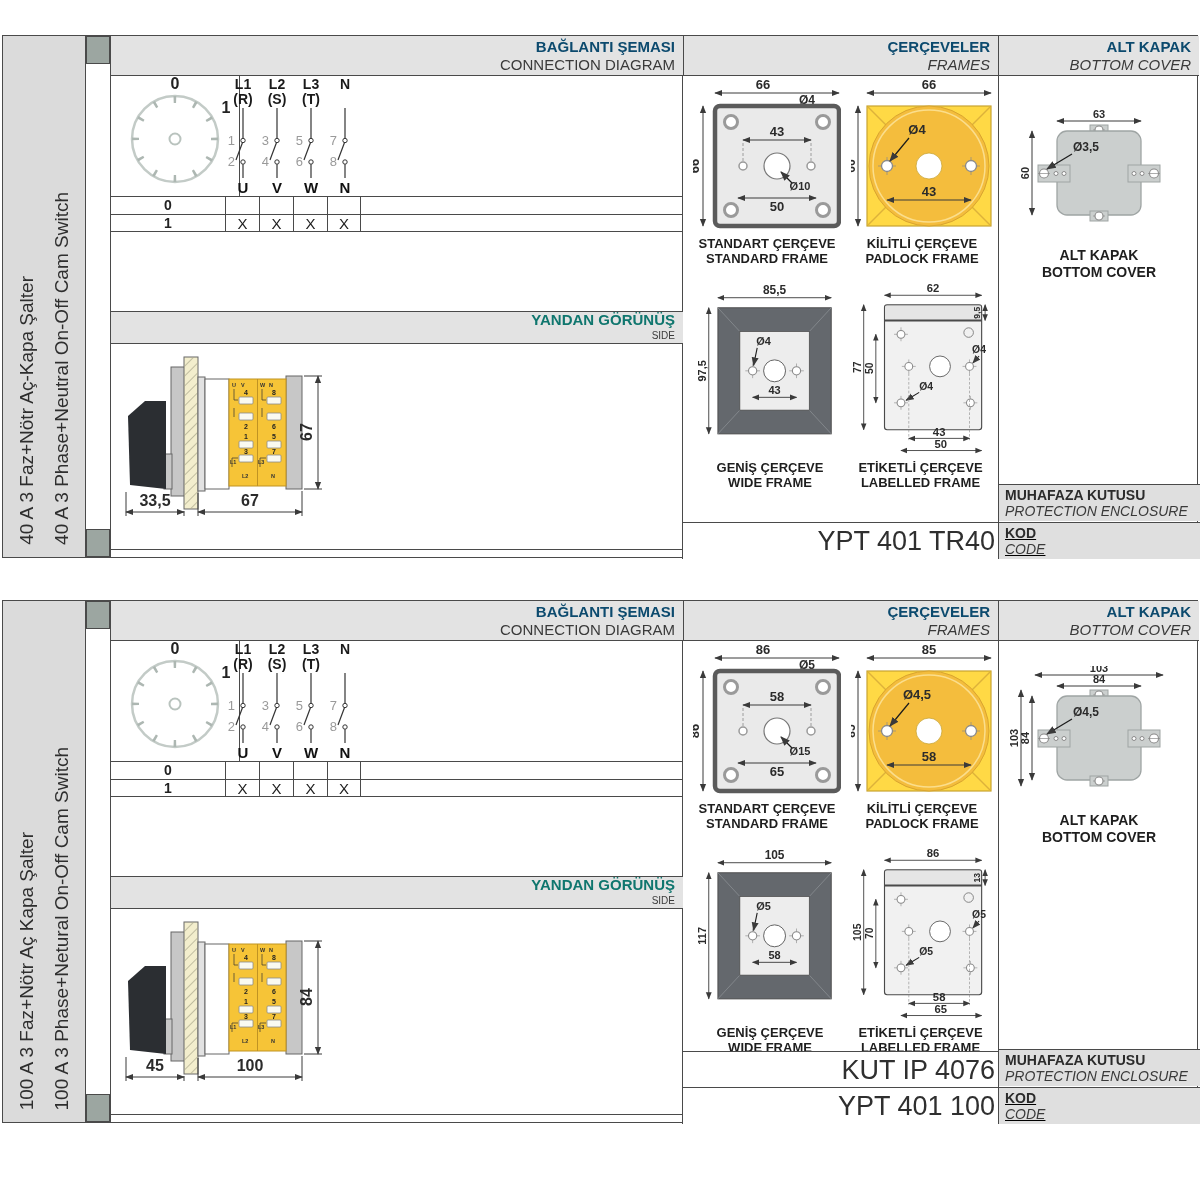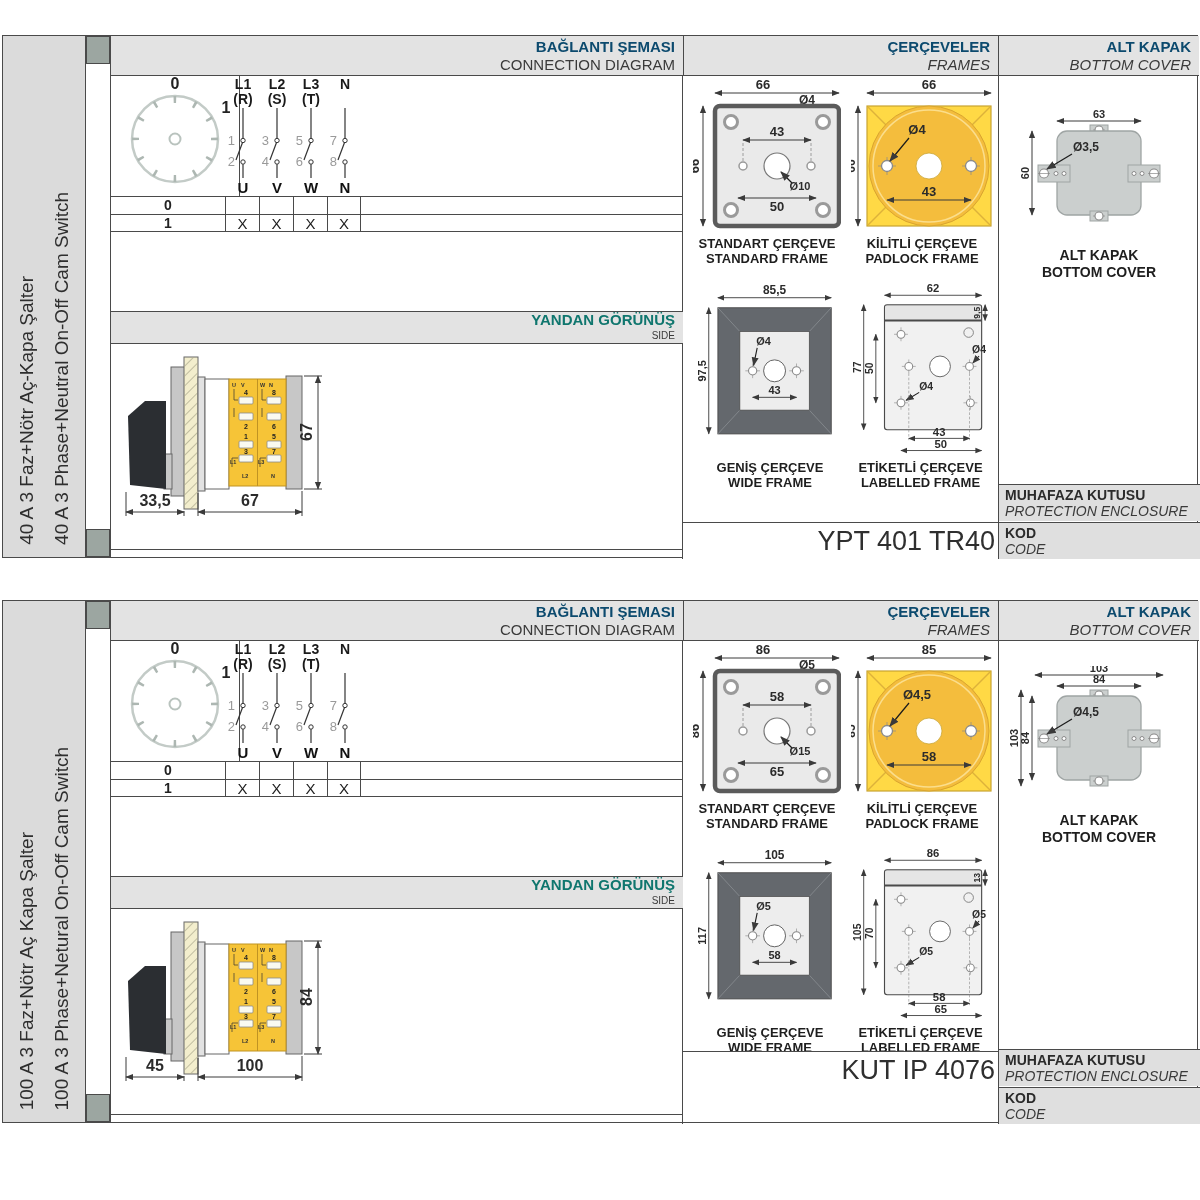--- a/index.html
+++ b/index.html
@@ -43,21 +43,21 @@
   .fblock { position: absolute; text-align: center; }
   .cap { font-weight: bold; font-size: 13px; line-height: 15px; color: #1e1e1e; margin-top: 2px; }
   .enclrow, .coderow { position: absolute; left: 0; width: 315px; height: 37px; border-top: 1.5px solid #4a4a4a; background: #fff;
                        display: flex; align-items: center; justify-content: flex-end; font-size: 27px; color: #2f2f2f; padding-right: 3px; }
   .enclrow { top: 410px; } .coderow { top: 446px; height: 37px; }
   .covercol { position: absolute; left: 887px; top: 40px; width: 201px; height: 483px; border-left: 1.5px solid #4a4a4a; }
   .coverblock { position: absolute; left: 10px; top: 25px; width: 180px; text-align: center; }
   .covercap { font-weight: bold; font-size: 14px; line-height: 17px; color: #1e1e1e; margin-top: 4px; }
   .lblrow { position: absolute; left: 0; width: 201px; height: 37px; background: #DFDFDF; border-top: 1.5px solid #4a4a4a;
             display: flex; flex-direction: column; justify-content: center; padding-left: 6px; line-height: 16px; }
-  .lblrow.a { top: 408px; } .lblrow.b { top: 446px; }
+  .lblrow.a { top: 408px; } .lblrow.b { top: 446px; text-decoration: underline; }
   .lblrow .l1 { font-weight: bold; font-size: 14px; color: #2b2b2b; }
   .lblrow .l2 { font-style: italic; font-size: 14px; color: #3a3a3a; }
   svg text { font-family: "Liberation Sans", "DejaVu Sans", sans-serif; }
 </style>
 </head>
 <body>
 
 <div class="page" id="panels">
   <div class="panel">
 
@@ -763,20 +763,21 @@
             <line x1="55" y1="192" x2="148" y2="192" stroke="#3a3a3a" marker-start="url(#ar)" marker-end="url(#ar)"></line>
             <text x="101" y="189" text-anchor="middle" font-size="13" font-weight="bold" fill="#2b2b2b">65</text>
           </svg>
           <div class="cap">
             <span>ETİKETLİ ÇERÇEVE</span><br>
             <span>LABELLED FRAME</span>
           </div>
         </div>
 
         <div class="enclrow">KUT IP 4076</div>
+        <div class="coderow">YPT 401 100</div>
       </div>
 
       <div class="covercol">
         <div class="coverblock">
           <svg width="178" height="138" viewBox="0 0 178 138">
             <g>
               <line x1="25" y1="9" x2="153" y2="9" stroke="#3a3a3a" marker-start="url(#ar)" marker-end="url(#ar)"></line>
               <text x="89" y="6" text-anchor="middle" font-size="11" font-weight="bold" fill="#2b2b2b">103</text>
             </g>
             <g>

